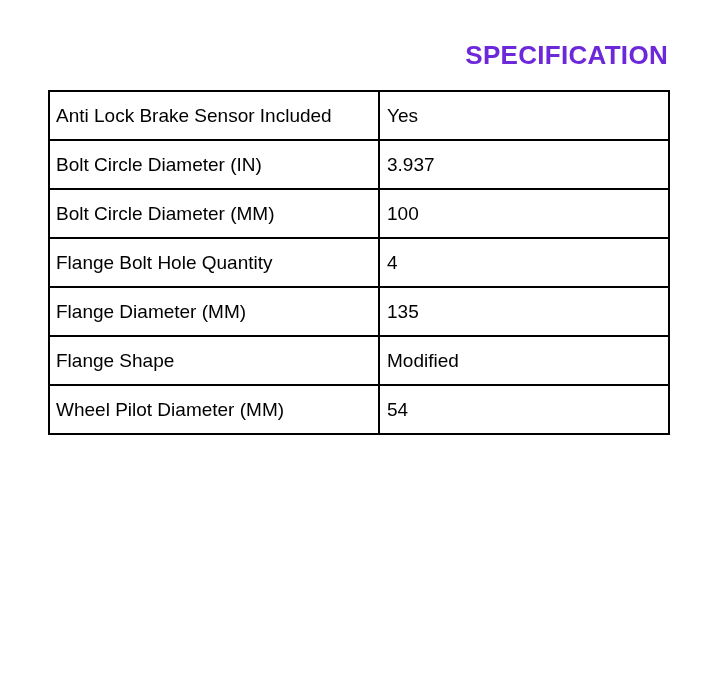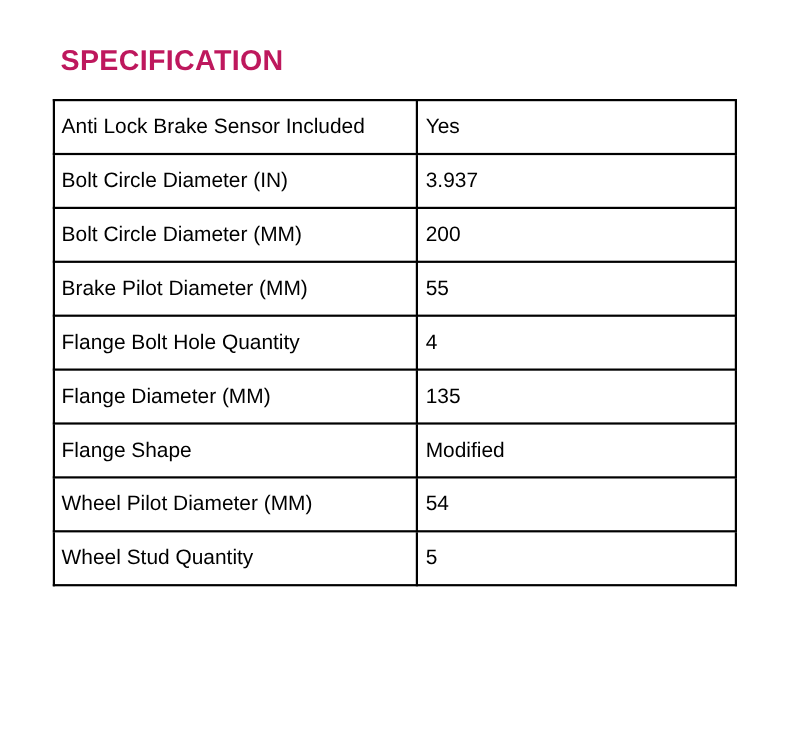--- a/index.html
+++ b/index.html
@@ -44,54 +44,46 @@
   }
   td.spec-value {
     width: 290px;
     padding: 5px 6px 5px 7px;
   }
 </style>
 </head>
 <body>
 
 <div class="page">
-  <h2 class="spec-title" style="color: #be185d;">SPECIFICATION</h2>
+  <h2 class="spec-title" style="color: #6d28d9; text-align: right;">SPECIFICATION</h2>
   <table class="spec">
     <tbody id="spec-body">
         <tr>
           <td class="spec-label">Anti Lock Brake Sensor Included</td>
           <td class="spec-value">Yes</td>
         </tr>
         <tr>
           <td class="spec-label">Bolt Circle Diameter (IN)</td>
           <td class="spec-value">3.937</td>
         </tr>
         <tr>
           <td class="spec-label">Bolt Circle Diameter (MM)</td>
-          <td class="spec-value">200</td>
-        </tr>
-        <tr>
-          <td class="spec-label">Brake Pilot Diameter (MM)</td>
-          <td class="spec-value">55</td>
+          <td class="spec-value">100</td>
         </tr>
         <tr>
           <td class="spec-label">Flange Bolt Hole Quantity</td>
           <td class="spec-value">4</td>
         </tr>
         <tr>
           <td class="spec-label">Flange Diameter (MM)</td>
           <td class="spec-value">135</td>
         </tr>
         <tr>
           <td class="spec-label">Flange Shape</td>
           <td class="spec-value">Modified</td>
         </tr>
         <tr>
           <td class="spec-label">Wheel Pilot Diameter (MM)</td>
           <td class="spec-value">54</td>
         </tr>
-        <tr>
-          <td class="spec-label">Wheel Stud Quantity</td>
-          <td class="spec-value">5</td>
-        </tr>
       </tbody>
   </table>
 </div>
 
 </body></html>

